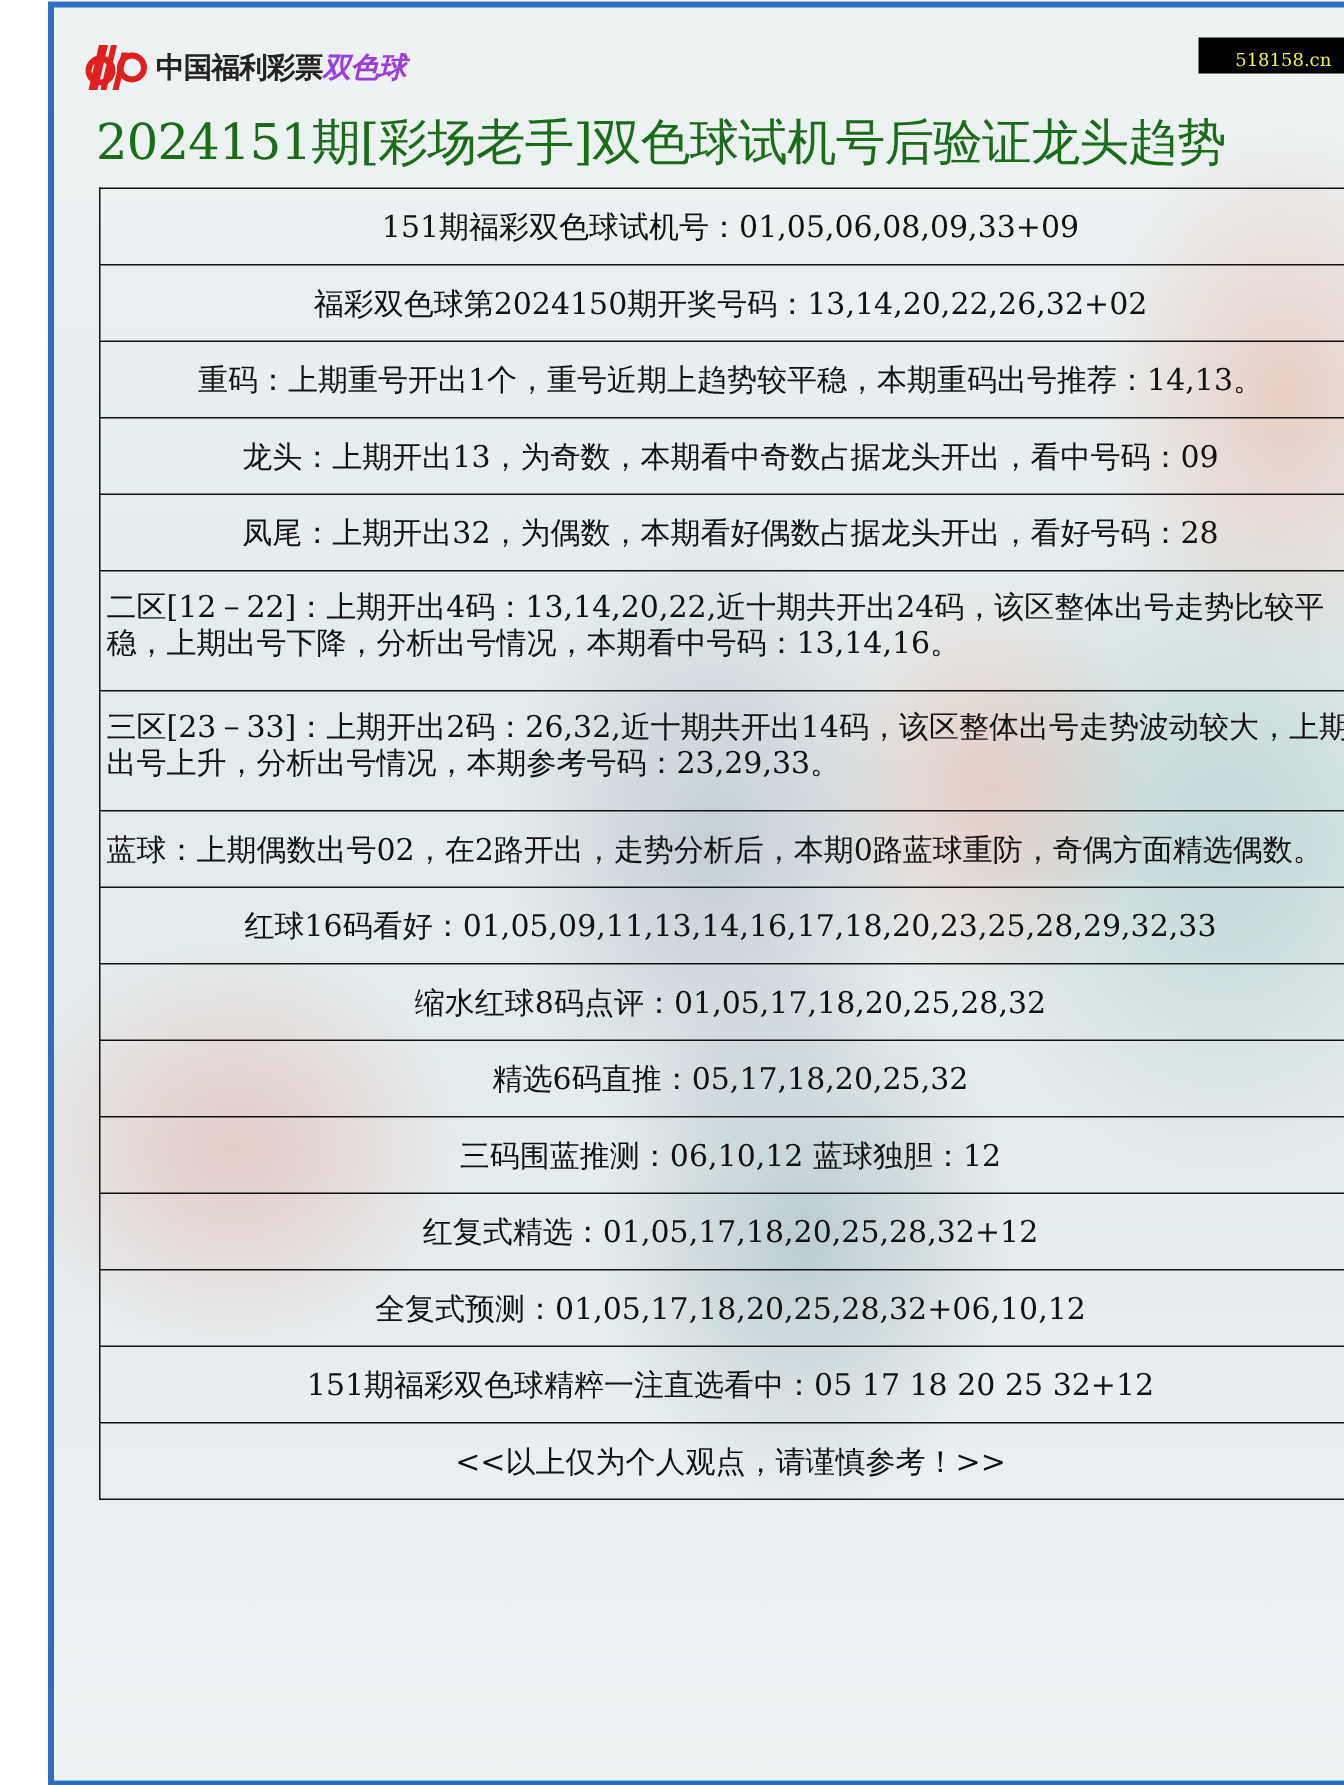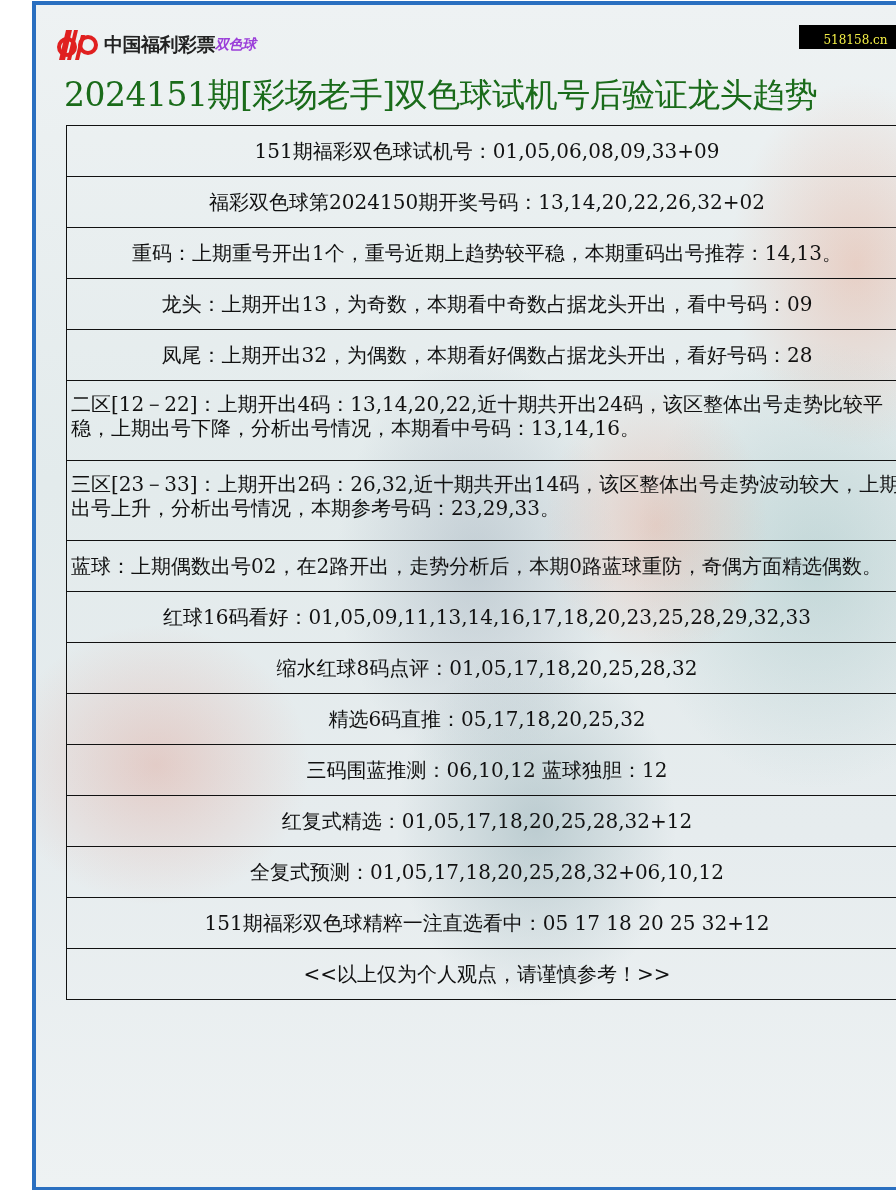--- a/index.html
+++ b/index.html
@@ -24,21 +24,21 @@
     position: absolute; left: 20px; top: 20px; height: 40px;
     display: flex; align-items: center;
   }
   .logo-mark { width: 44px; height: 36px; }
   .logo-text-black {
     font-family: "DejaVu Sans", sans-serif; font-weight: bold;
     font-size: 19px; color: #222; margin-left: 4px; letter-spacing: -0.5px;
   }
   .logo-text-purple {
     font-family: "DejaVu Sans", sans-serif; font-weight: bold; font-style: italic;
-    font-size: 14px; color: #9b3fd9; letter-spacing: -0.5px;
+    font-size: 19px; color: #9b3fd9; letter-spacing: -0.5px;
   }
   .site-badge {
     position: absolute; left: 763px; top: 20px; width: 113px; height: 24px;
     background: #000; color: #f4f046;
     font-family: "DejaVu Serif", "Liberation Serif", serif;
     font-size: 12px; line-height: 30px; text-align: center;
   }
   .page-title {
     position: absolute; left: 28px; top: 68px; width: 850px;
     color: #1a6b1a; font-size: 33px; line-height: 44px;

